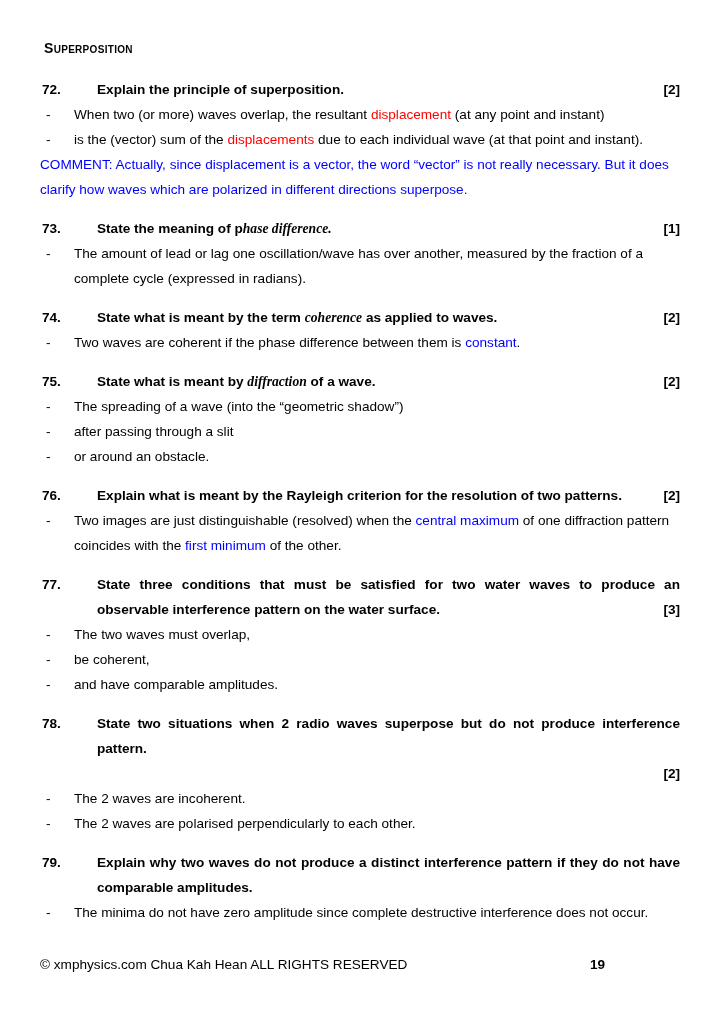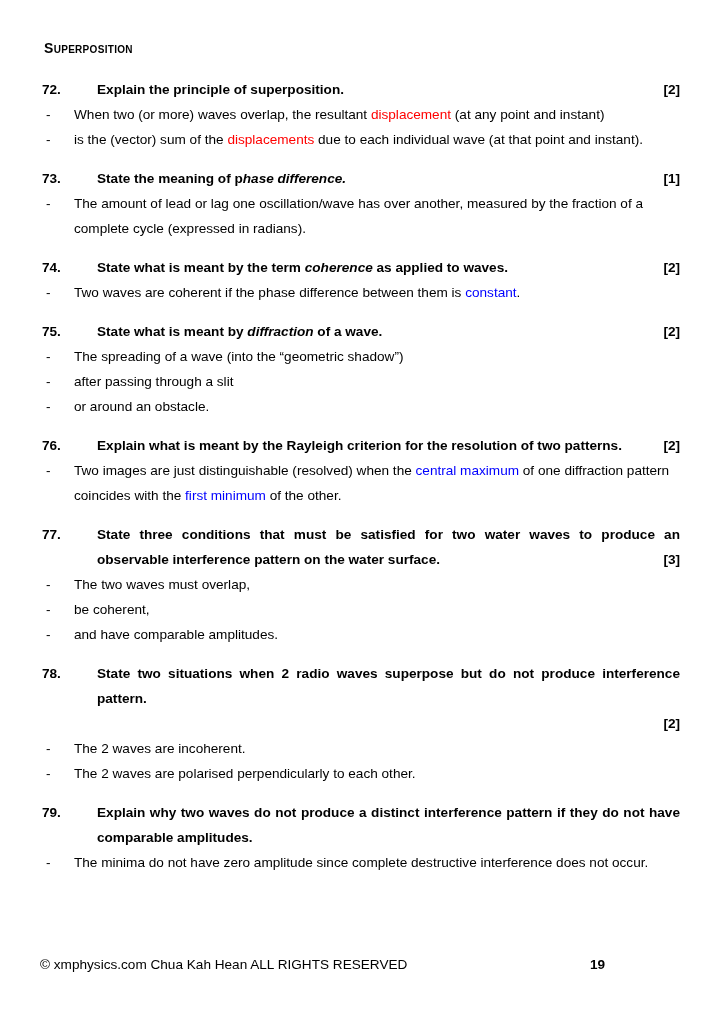--- a/index.html
+++ b/index.html
@@ -30,21 +30,21 @@
   .qtext { flex: 1; font-weight: bold; text-align: justify; margin-left: 23px; }
   .qmark { font-weight: bold; }
   .qmark.inline { position: absolute; right: 0; bottom: 0; }
   .qmark-row { text-align: right; }
   .bullet { display: flex; }
   .dash { flex: none; width: 34px; padding-left: 6px; box-sizing: border-box; }
   .btext { flex: 1; }
   .comment { color: var(--blue, #0000ff); }
   .red { color: var(--red, #ff0000); }
   .blue { color: var(--blue, #0000ff); }
-  .it { font-style: italic; }
+  .it { font-style: italic; font-family: Liberation Serif, serif; }
   .footer {
     position: absolute;
     left: 40px;
     right: 44px;
     top: 952px;
     line-height: 25px;
   }
   .page-number { position: absolute; left: 550px; top: 0; font-weight: bold; }
 </style>
 </head>
@@ -60,20 +60,21 @@
           <span class="qmark inline">[2]</span>
         </div>
         <div class="bullet">
           <span class="dash">-</span>
           <div class="btext"><span>When two (or more) waves overlap, the resultant </span><span class="red">displacement</span><span> (at any point and instant)</span></div>
         </div>
         <div class="bullet">
           <span class="dash">-</span>
           <div class="btext"><span>is the (vector) sum of the </span><span class="red">displacements</span><span> due to each individual wave (at that point and instant).</span></div>
         </div>
+        <div class="comment">COMMENT: Actually, since displacement is a vector, the word “vector” is not really necessary. But it does clarify how waves which are polarized in different directions superpose.</div>
       </div>
       <div class="question-block">
         <div class="qhead">
           <span class="qnum">73.</span>
           <div class="qtext"><span>State the meaning of p</span><span class="it">hase difference.</span></div>
           <span class="qmark inline">[1]</span>
         </div>
         <div class="bullet">
           <span class="dash">-</span>
           <div class="btext"><span>The amount of lead or lag one oscillation/wave has over another, measured by the fraction of a complete cycle (expressed in radians).</span></div>

